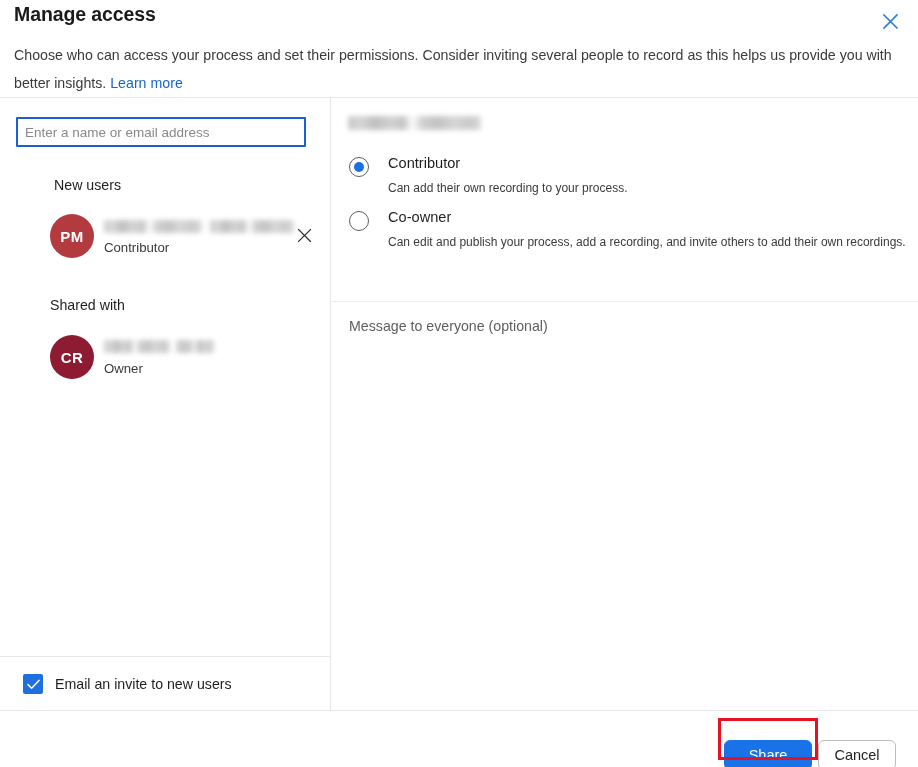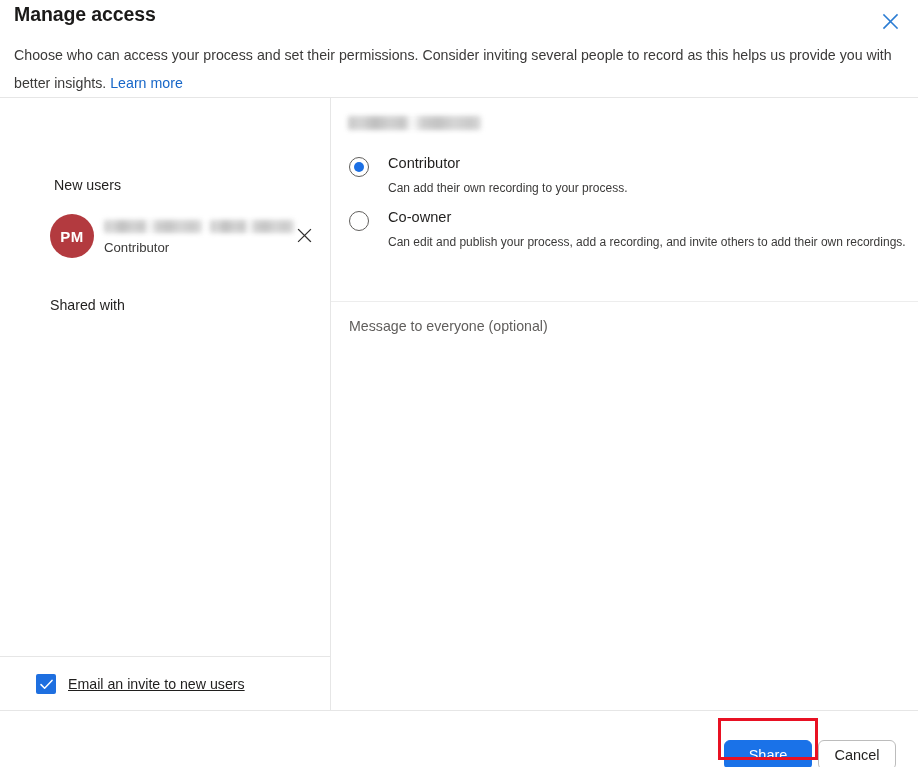--- a/index.html
+++ b/index.html
@@ -89,22 +89,22 @@
     position:absolute; left:136px; top:190px; width:180px; height:30px;
     border:1px solid #8a8886; background:#fff; border-radius:2px;
     display:flex; align-items:center; cursor:pointer;
   }
   .sort-select .val { font-size:14px; color:#201f1e; padding-left:9px; flex:1; }
   .sort-select .chev { padding-right:9px; display:flex; align-items:center; }
 
   .hr-left-bottom { position:absolute; left:0; top:558px; width:330px; height:1px; background:#e6e6e6; }
 
   .email-check-row {
-    position:absolute; left:36px; top:574px; height:24px;
-    display:flex; align-items:center; cursor:pointer;text-decoration:underline;
+    position:absolute; left:23px; top:574px; height:24px;
+    display:flex; align-items:center; cursor:pointer;
   }
   .chk {
     width:20px; height:20px; background:#1e6fe0; border-radius:2px;
     display:flex; align-items:center; justify-content:center; flex:0 0 20px;
   }
   .email-check-row .lbl { margin-left:12px; font-size:14.2px; color:#201f1e; }
 
   
   .right-panel { position:absolute; left:331px; top:98px; width:587px; height:612px; background:#fff; }
 
@@ -171,39 +171,46 @@
         <svg width="17" height="17" viewBox="0 0 17 17" aria-hidden="true">
           <path d="M2 2 L15 15 M15 2 L2 15" stroke="#2b7cd3" stroke-width="1.6" fill="none" stroke-linecap="square"></path>
         </svg>
       </span>
     </button>
   </div>
   <div class="hr-top"></div>
 
   <div class="left-panel">
 
+    <input class="search-input" type="text" placeholder="Enter a name or email address" style="">
 
     <div class="section-label" id="new-users-label">New users</div>
 
     <div class="user-row" id="row-new-user">
       <div class="avatar pm">PM</div>
       <div class="redacted" id="redact-new-user"></div>
       <div class="redacted" id="redact-new-user2"></div>
       <div class="user-role">Contributor</div>
       <button class="remove-btn">
         <span>
           <svg width="15" height="15" viewBox="0 0 15 15" aria-hidden="true">
             <path d="M1.5 1.5 L13.5 13.5 M13.5 1.5 L1.5 13.5" stroke="#323130" stroke-width="1.2" fill="none" stroke-linecap="square"></path>
           </svg>
         </span>
       </button>
     </div>
 
     <div class="shared-with-label">Shared with</div>
 
+    <div class="user-row" id="row-shared-user">
+      <div class="avatar cr">CR</div>
+      <div class="redacted" id="redact-shared"></div>
+      <div class="redacted" id="redact-shared2"></div>
+      <div class="user-role">Owner</div>
+    </div>
 
     <div class="hr-left-bottom"></div>
 
     <div class="email-check-row">
       <span class="chk">
         <svg width="13" height="11" viewBox="0 0 13 11" aria-hidden="true">
           <path d="M1 5.6 L4.6 9.2 L12 1.4" stroke="#ffffff" stroke-width="1.5" fill="none" stroke-linecap="round" stroke-linejoin="round"></path>
         </svg>
       </span>
       <span class="lbl">Email an invite to new users</span>

